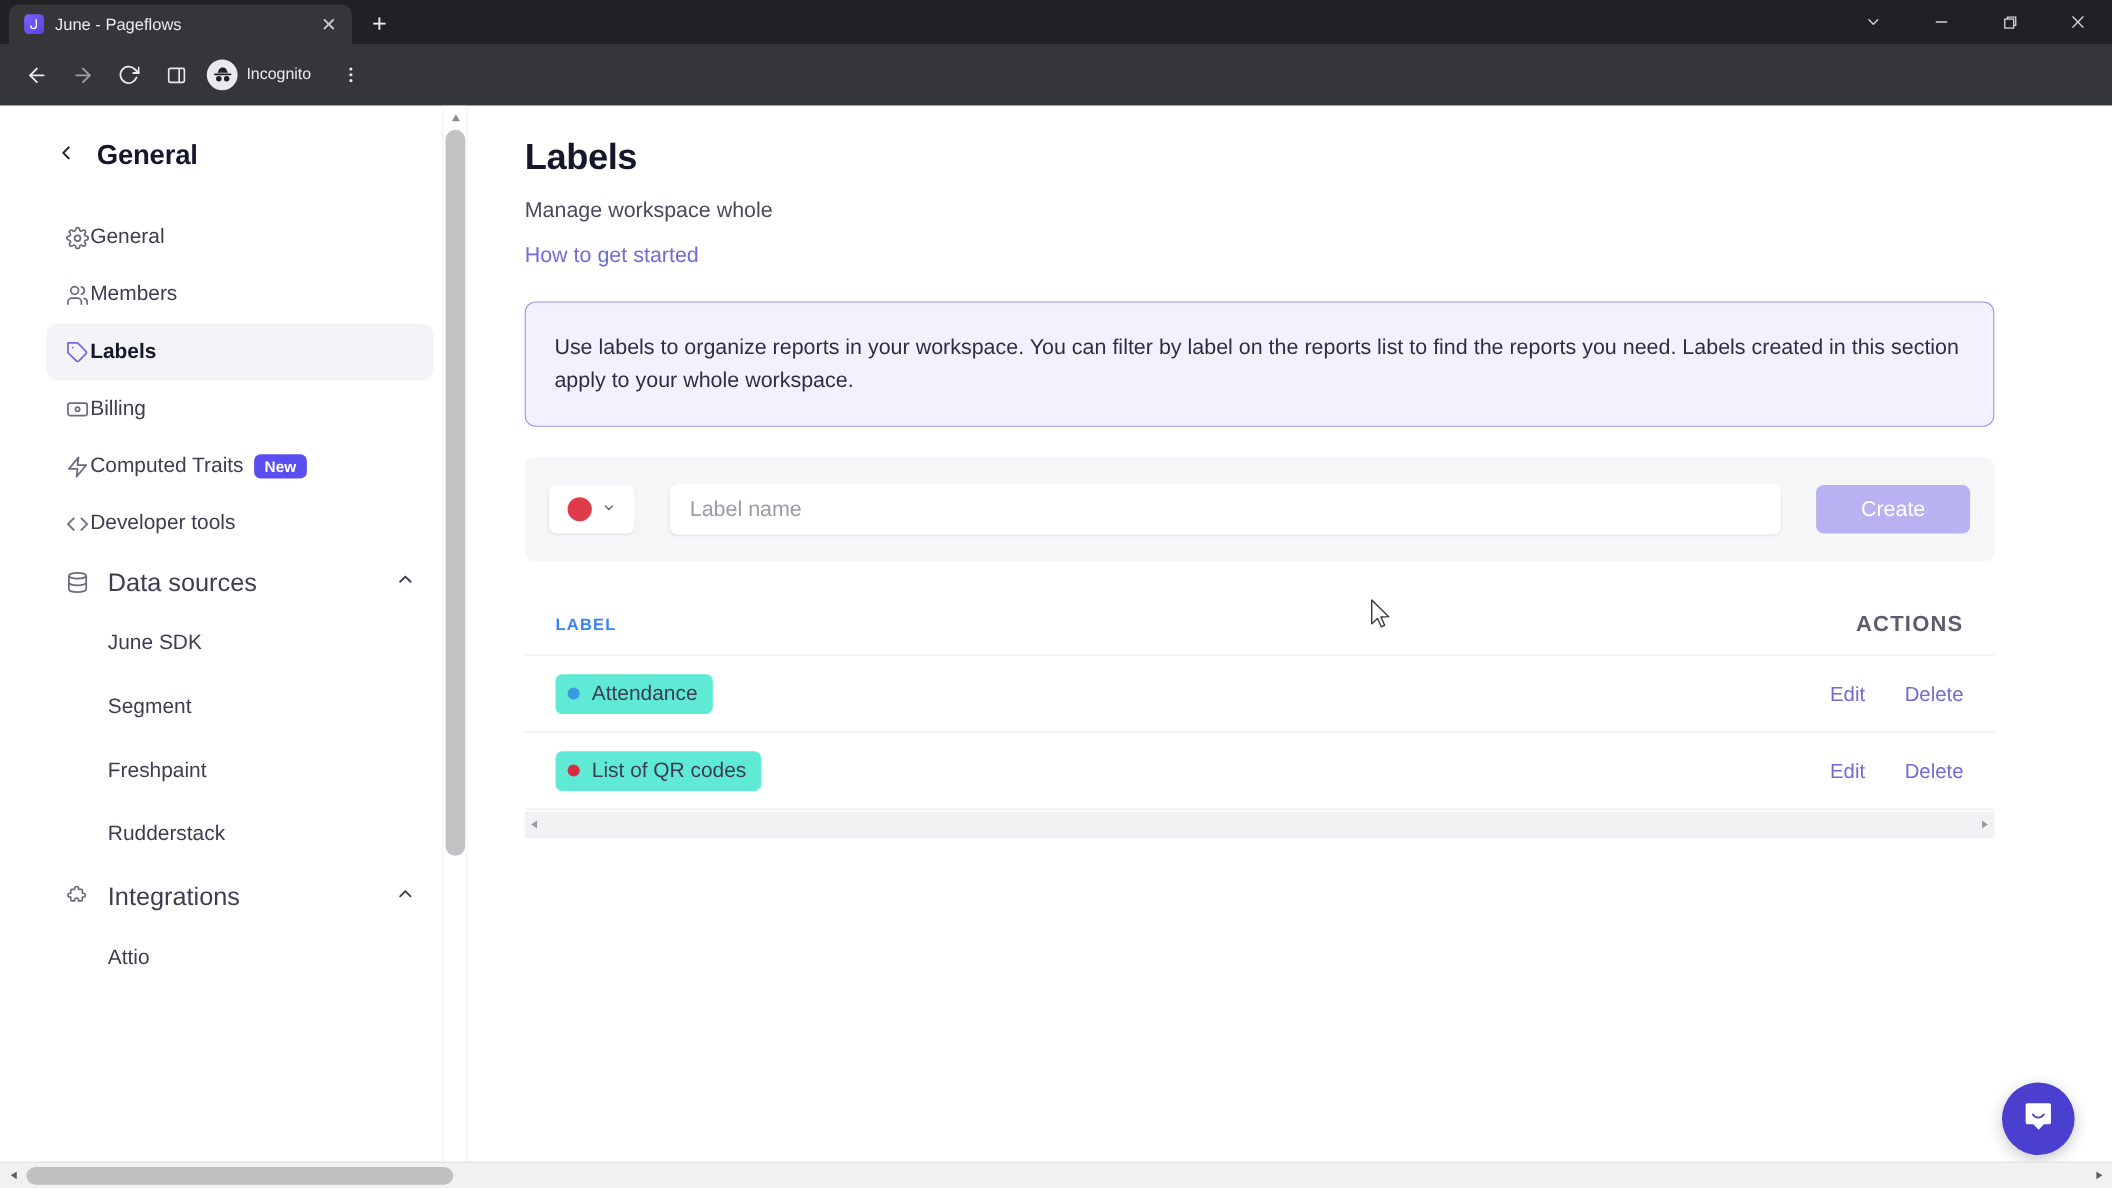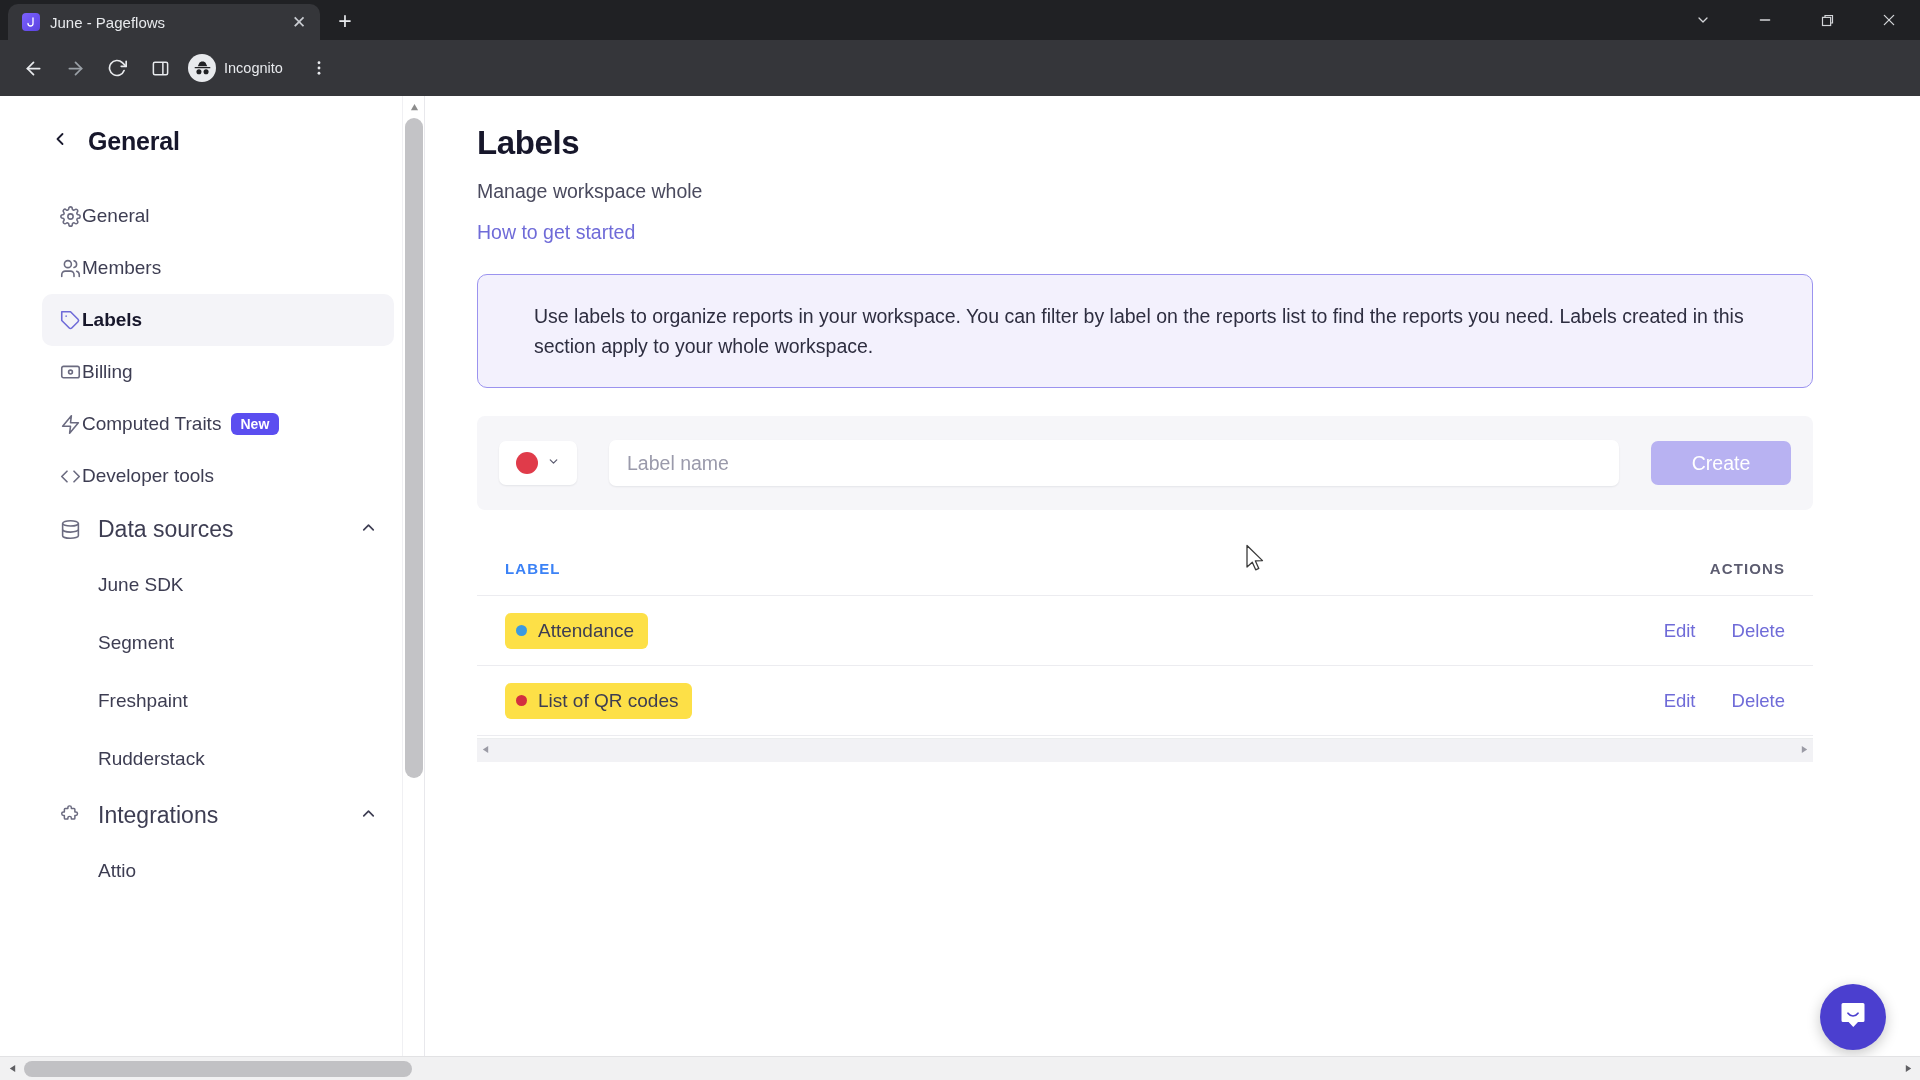--- a/index.html
+++ b/index.html
@@ -106,21 +106,21 @@
 
   
   .main { flex: 1; background:#fff; padding: 28px 0 0 0; overflow: hidden; position:relative; }
   .main-inner { padding-left: 52px; padding-right: 52px; max-width: 1440px; }
   .page-title { font-size: 33px; font-weight: 700; color:#17172b; letter-spacing:-0.4px; }
   .page-sub { margin-top: 18px; font-size: 19.5px; color:#4a4a5e; }
   .page-link { margin-top: 18px; font-size: 19.5px; color:#6f6bd8; display:inline-block; }
 
   .callout {
     margin-top: 30px; border: 1.6px solid #9b93ef; background:#f3f1fd; border-radius: 10px;
-    padding: 26px 56px; color:#2e2e40; font-size: 19.5px; line-height: 1.55; max-width: 1375px;
+    padding: 26px 26px; color:#2e2e40; font-size: 19.5px; line-height: 1.55; max-width: 1375px;
   }
 
   .formbar {
     margin-top: 28px; background:#f6f6f9; border-radius: 8px; padding: 24px 22px;
     display:flex; align-items:center; gap: 32px; max-width:1375px;
   }
   .color-select {
     width: 78px; height: 44px; background:#fff; border-radius: 7px; display:flex;
     align-items:center; justify-content:center; gap: 9px; box-shadow: 0 1px 2px rgba(16,24,40,.08);
     flex: 0 0 78px;
@@ -132,24 +132,24 @@
     padding: 0 18px; color:#9a9aab; font-size: 19.5px; box-shadow: 0 1px 2px rgba(16,24,40,.08);
   }
   .create-btn {
     width: 140px; height: 44px; background:#b8b2f2; color:#ffffff; border-radius: 7px;
     display:flex; align-items:center; justify-content:center; font-size: 19.5px; flex:0 0 140px;
   }
 
   .table { margin-top: 32px; max-width: 1375px; }
   .t-head { display:flex; align-items:center; height: 54px; padding: 0 28px; border-bottom:1px solid #ececf0; }
   .t-head .col-label { flex:1; font-size: 15px; letter-spacing: 1.1px; color:#3b82f6; font-weight:700; }
-  .t-head .col-actions { font-size: 15px; letter-spacing: 1.1px; color:#5c5c70; font-weight:700; }
+  .t-head .col-actions { font-size: 20px; letter-spacing: 1.1px; color:#5c5c70; font-weight:700; }
   .t-row { display:flex; align-items:center; height: 70px; padding: 0 28px; border-bottom:1px solid #ececf0; }
   .chip {
-    display:inline-flex; align-items:center; gap: 11px; background:#fde047; border-radius: 6px;
+    display:inline-flex; align-items:center; gap: 11px; background:#5eead4; border-radius: 6px;
     padding: 7px 14px 7px 11px; font-size: 19px; color:#3d3d52;
   }
   .chip .cdot { width: 11px; height: 11px; border-radius: 50%; flex:0 0 11px; }
   .t-row .spacer { flex: 1; }
   .act { color:#6f6bd8; font-size: 18.5px; margin-left: 36px; }
 
   .tbl-scroll {
     margin-top: 2px; height: 24px; background:#f2f2f5; border-top:1px solid #eceeef;
     display:flex; align-items:center; justify-content:space-between; padding: 0 4px; max-width:1375px;
   }

